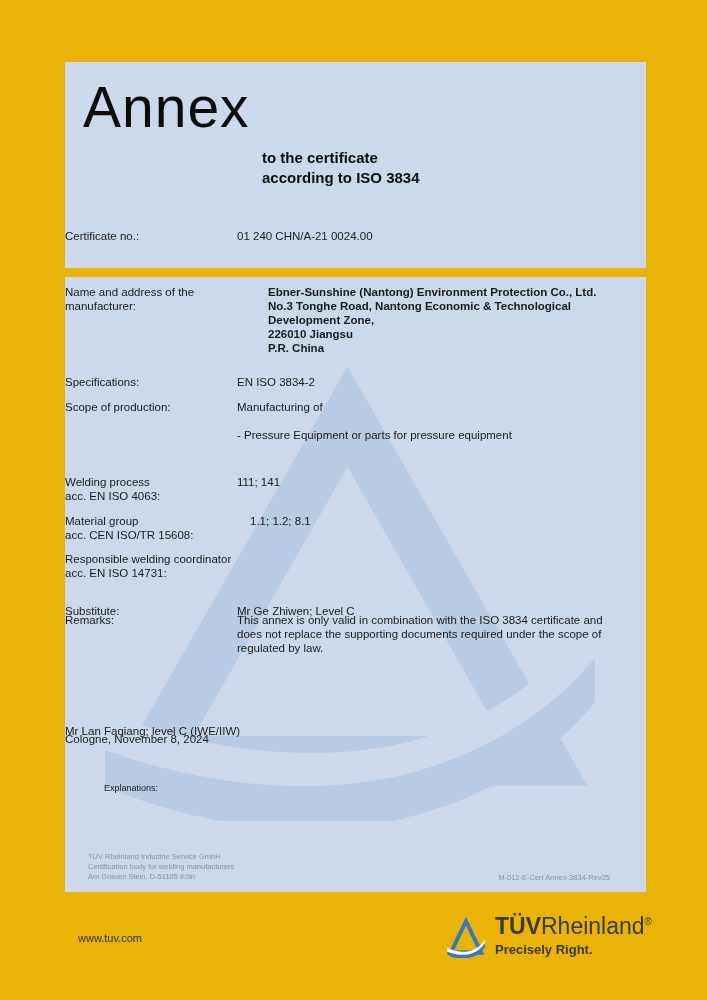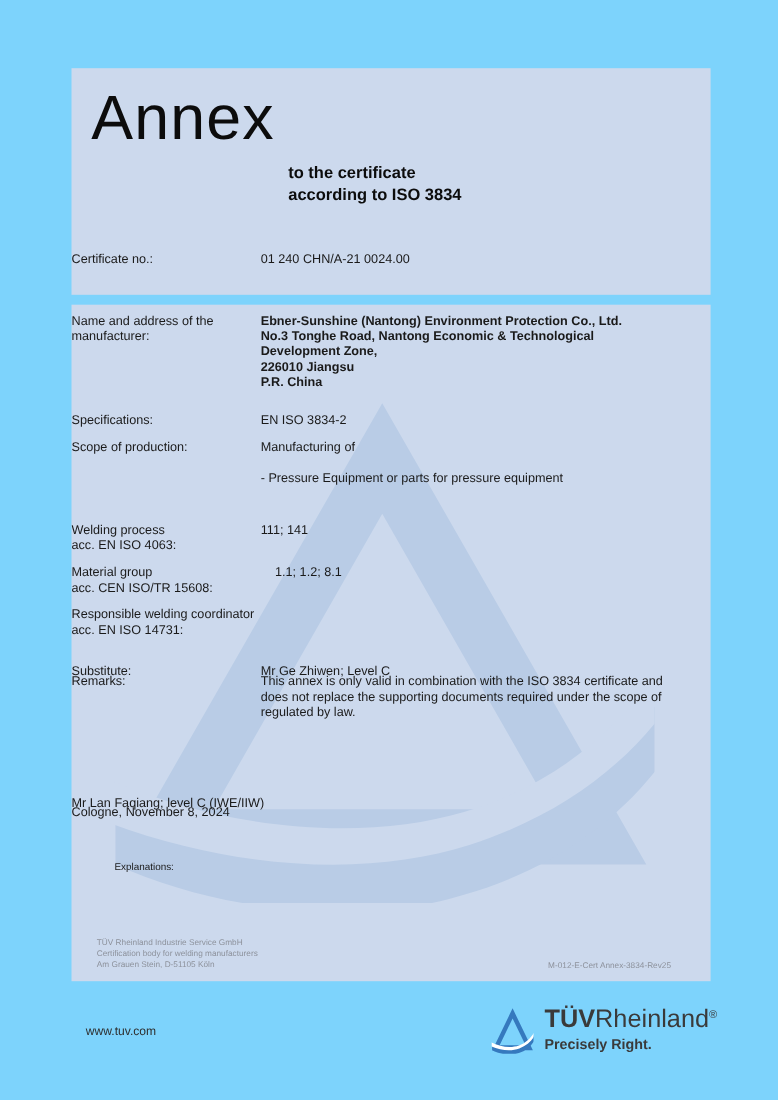--- a/index.html
+++ b/index.html
@@ -1,35 +1,35 @@
 <!DOCTYPE html>
 <html><head>
 <meta charset="utf-8">
 <style>
   * { margin:0; padding:0; box-sizing:border-box; }
   html,body { background:#ffffff; }
   body { font-family:"Liberation Sans","DejaVu Sans",sans-serif; color:#1a1a1a; }
-  .page { position:relative; width:707px; height:1000px; background:#7dd3fc; overflow:hidden; }
+  .page { position:relative; width:707px; height:1000px; background:#eab308; overflow:hidden; }
 
   .panel { position:absolute; left:65px; width:581px; background:#ccd9ed; }
   .panel-top { top:62px; height:206px; }
   .panel-main { top:277px; height:615px; overflow:hidden; }
 
   .watermark { position:absolute; left:35px; top:82px; width:495px; height:462px; }
 
   .page-title { position:absolute; left:18px; top:14px; font-size:57px; font-weight:400; letter-spacing:1px; color:#0c0c0c; line-height:1.1; }
   .subtitle { position:absolute; left:197px; top:86px; font-size:15px; font-weight:700; line-height:20px; white-space:pre-line; color:#0c0c0c; }
 
   .row { position:absolute; left:0; width:100%; display:flex; padding-right:20px; font-size:11.5px; line-height:14px; }
   .row .label { width:172px; flex:0 0 172px; white-space:pre-line; }
   .row .value { flex:1; white-space:pre-line; }
   .row .value.bold { font-weight:700; }
   .cert-row { top:167px; }
 
-  .r0 { top:8px; }
+  .r0 { top:8px;gap:31px; }
   .r1 { top:98px; }
   .r2 { top:123px; }
   .r3 { top:151px; }
   .r4 { top:198px; }
   .r5 { top:237px;gap:13px; }
   .r6 { top:275px;flex-direction:column; }
   .r7 { top:327px; }
   .r8 { top:336px; }
   .r8 .value { max-width:372px; }
   .date-row { top:455px; }

